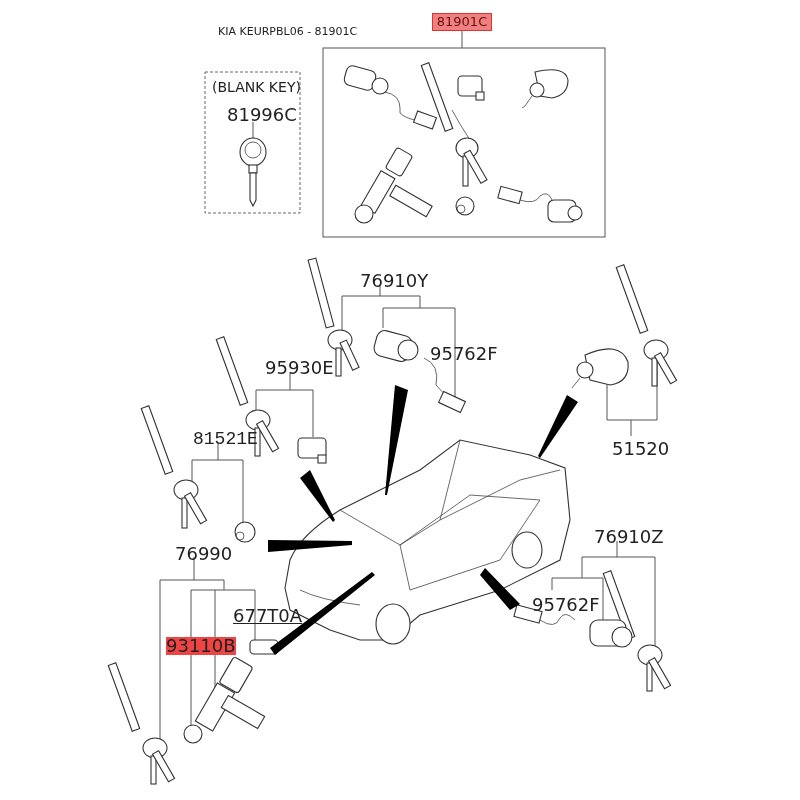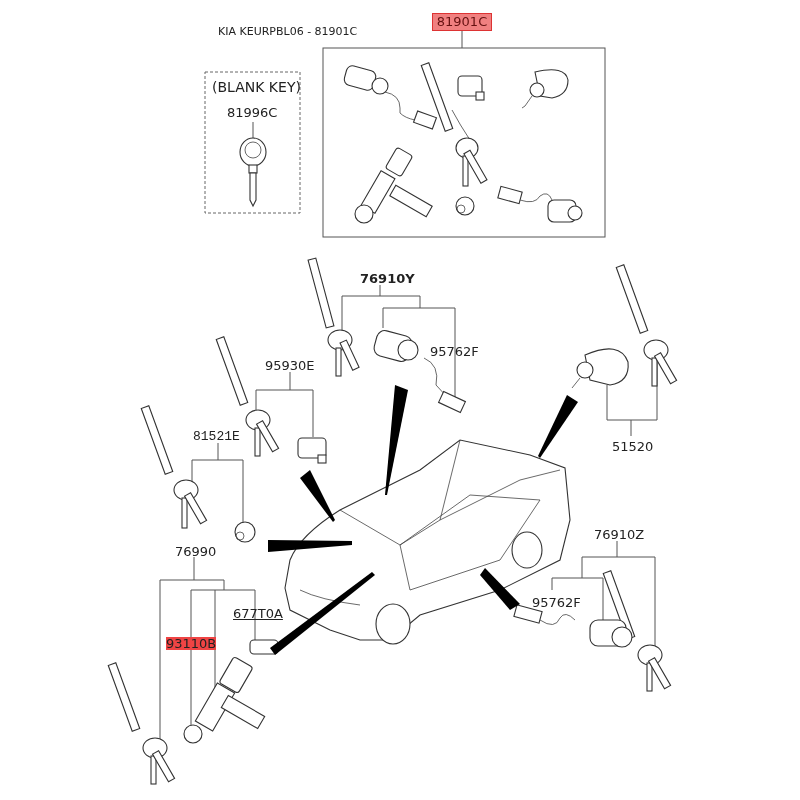--- a/index.html
+++ b/index.html
@@ -1,17 +1,17 @@
 <!DOCTYPE html>
 <html><head>
 <meta charset="utf-8">
 <style>
   html,body{margin:0;padding:0;background:#fff;}
   body{width:800px;height:800px;position:relative;overflow:hidden;font-family:"DejaVu Sans","Liberation Sans",sans-serif;}
-  .lbl{position:absolute;font-size:13px;color:#222;white-space:nowrap;line-height:1;}
+  .lbl{position:absolute;font-size:18px;color:#222;white-space:nowrap;line-height:1;}
   .title{position:absolute;left:218px;top:17px;font-size:11px;color:#222;margin-top:8px;}
   .hl{position:absolute;left:432px;top:13px;width:60px;height:18px;background:#f08080;border:1px solid #d33;box-sizing:border-box;font-size:13px;color:#611;text-align:center;line-height:16px;}
   svg{position:absolute;left:0;top:0;}
   .ln{stroke:#555;stroke-width:1;fill:none;}
   .pt{stroke:#333;stroke-width:1.1;fill:#fff;}
   .pt2{stroke:#444;stroke-width:0.8;fill:none;}
   .blk{fill:#000;stroke:none;}
 </style>
 </head>
 <body>
@@ -169,21 +169,21 @@
   <path class="blk" d="M300 478 L310 470 L335 520 L333 522 Z"></path>
   <path class="blk" d="M268 540 L268 552 L352 545 L352 541 Z"></path>
   <path class="blk" d="M567 395 L578 402 L540 458 L538 456 Z"></path>
   <path class="blk" d="M480 575 L485 568 L520 604 L510 610 Z"></path>
   <path class="blk" d="M270 648 L275 655 L375 575 L372 572 Z"></path>
 </svg>
 
 <div class="lbl" style="left:212px;top:80px;font-size:14px;">(BLANK KEY)</div>
 <div class="lbl" style="left:227px;top:106px;">81996C</div>
 
-<div class="lbl" style="left:360px;top:272px;font-weight:bold;">76910Y</div>
+<div class="lbl" style="left:360px;top:272px;">76910Y</div>
 <div class="lbl" style="left:430px;top:345px;">95762F</div>
 <div class="lbl" style="left:265px;top:359px;">95930E</div>
 <div class="lbl" style="left:193px;top:430px;font-family:Liberation Mono, monospace;">81521E</div>
 <div class="lbl" style="left:612px;top:440px;">51520</div>
 <div class="lbl" style="left:594px;top:528px;text-align:right;">76910Z</div>
 <div class="lbl" style="left:532px;top:596px;">95762F</div>
 <div class="lbl" style="left:175px;top:545px;">76990</div>
 <div class="lbl" style="left:233px;top:607px;text-decoration:underline;">677T0A</div>
 <div class="lbl" style="left:166px;top:637px;background:#ef4444;">93110B</div>
 

